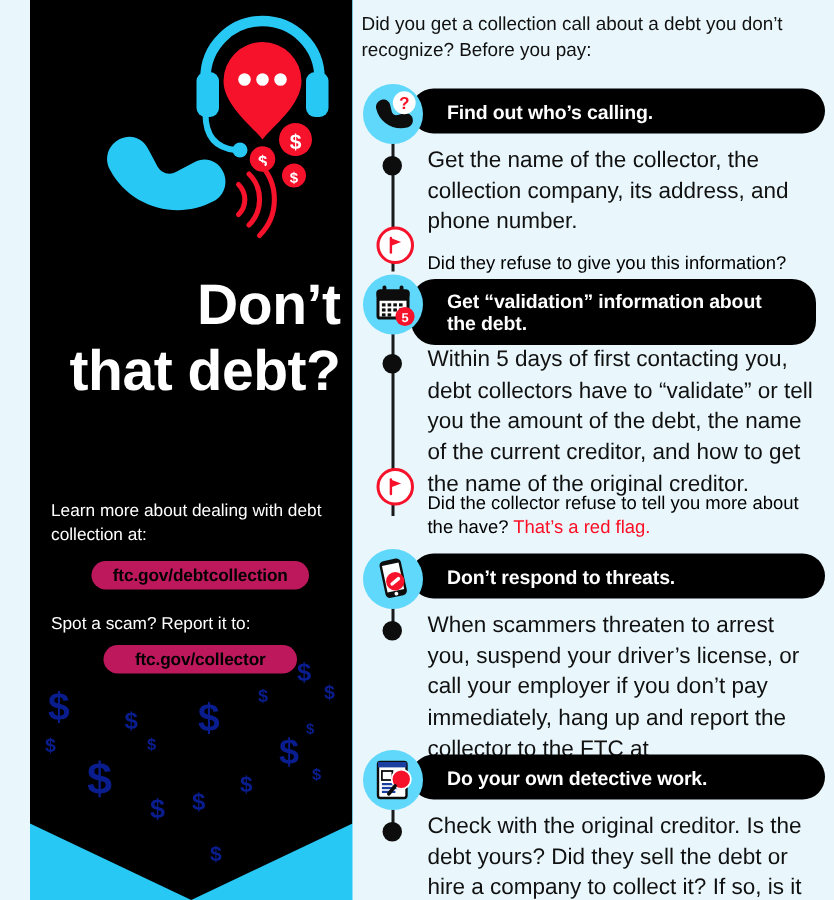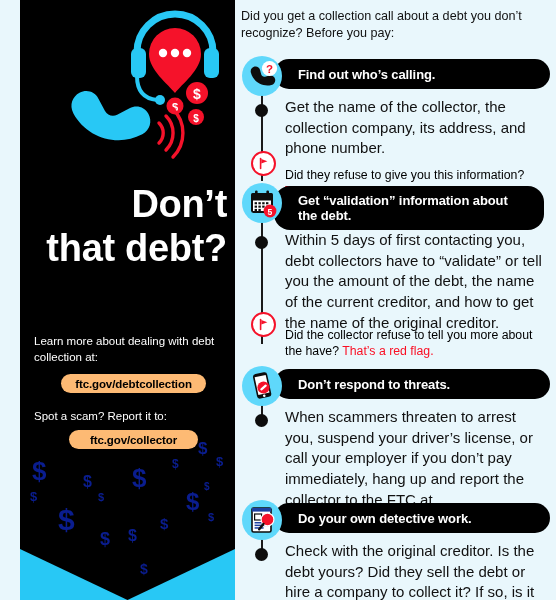--- a/index.html
+++ b/index.html
@@ -38,21 +38,21 @@
     font-size:38px;font-weight:bold;line-height:1.16;
     letter-spacing:-0.3px;
   }
   .left-sub{
     position:absolute;left:14px;width:187px;text-align:left;
     color:#ffffff;font-size:11.5px;line-height:1.42;font-weight:normal;
   }
   .learn-sub{top:333px;}
   .spot-sub{top:408px;}
   .pill{
-    position:absolute;height:19px;border-radius:10px;background:#fdba74;
+    position:absolute;height:19px;border-radius:10px;background:#be185d;
     color:#000000;font-size:11.5px;font-weight:bold;
     display:flex;align-items:center;justify-content:center;
     letter-spacing:-0.1px;
   }
   .pill-1{left:41px;top:374px;width:145px;}
   .pill-2{left:49px;top:430px;width:129px;}
 
   
   .right-panel{position:absolute;left:238px;top:0;width:318px;height:600px;}
   .intro{

